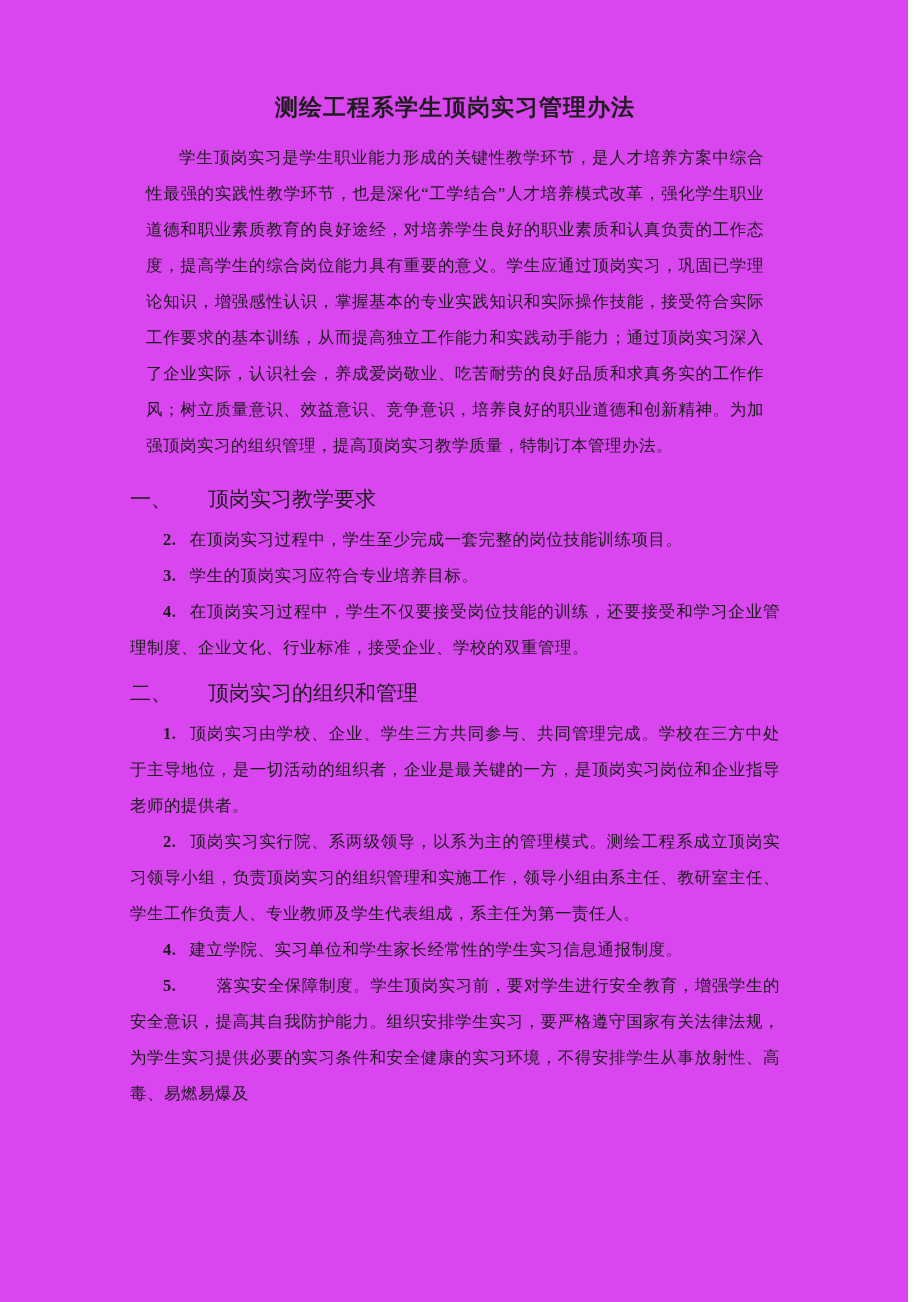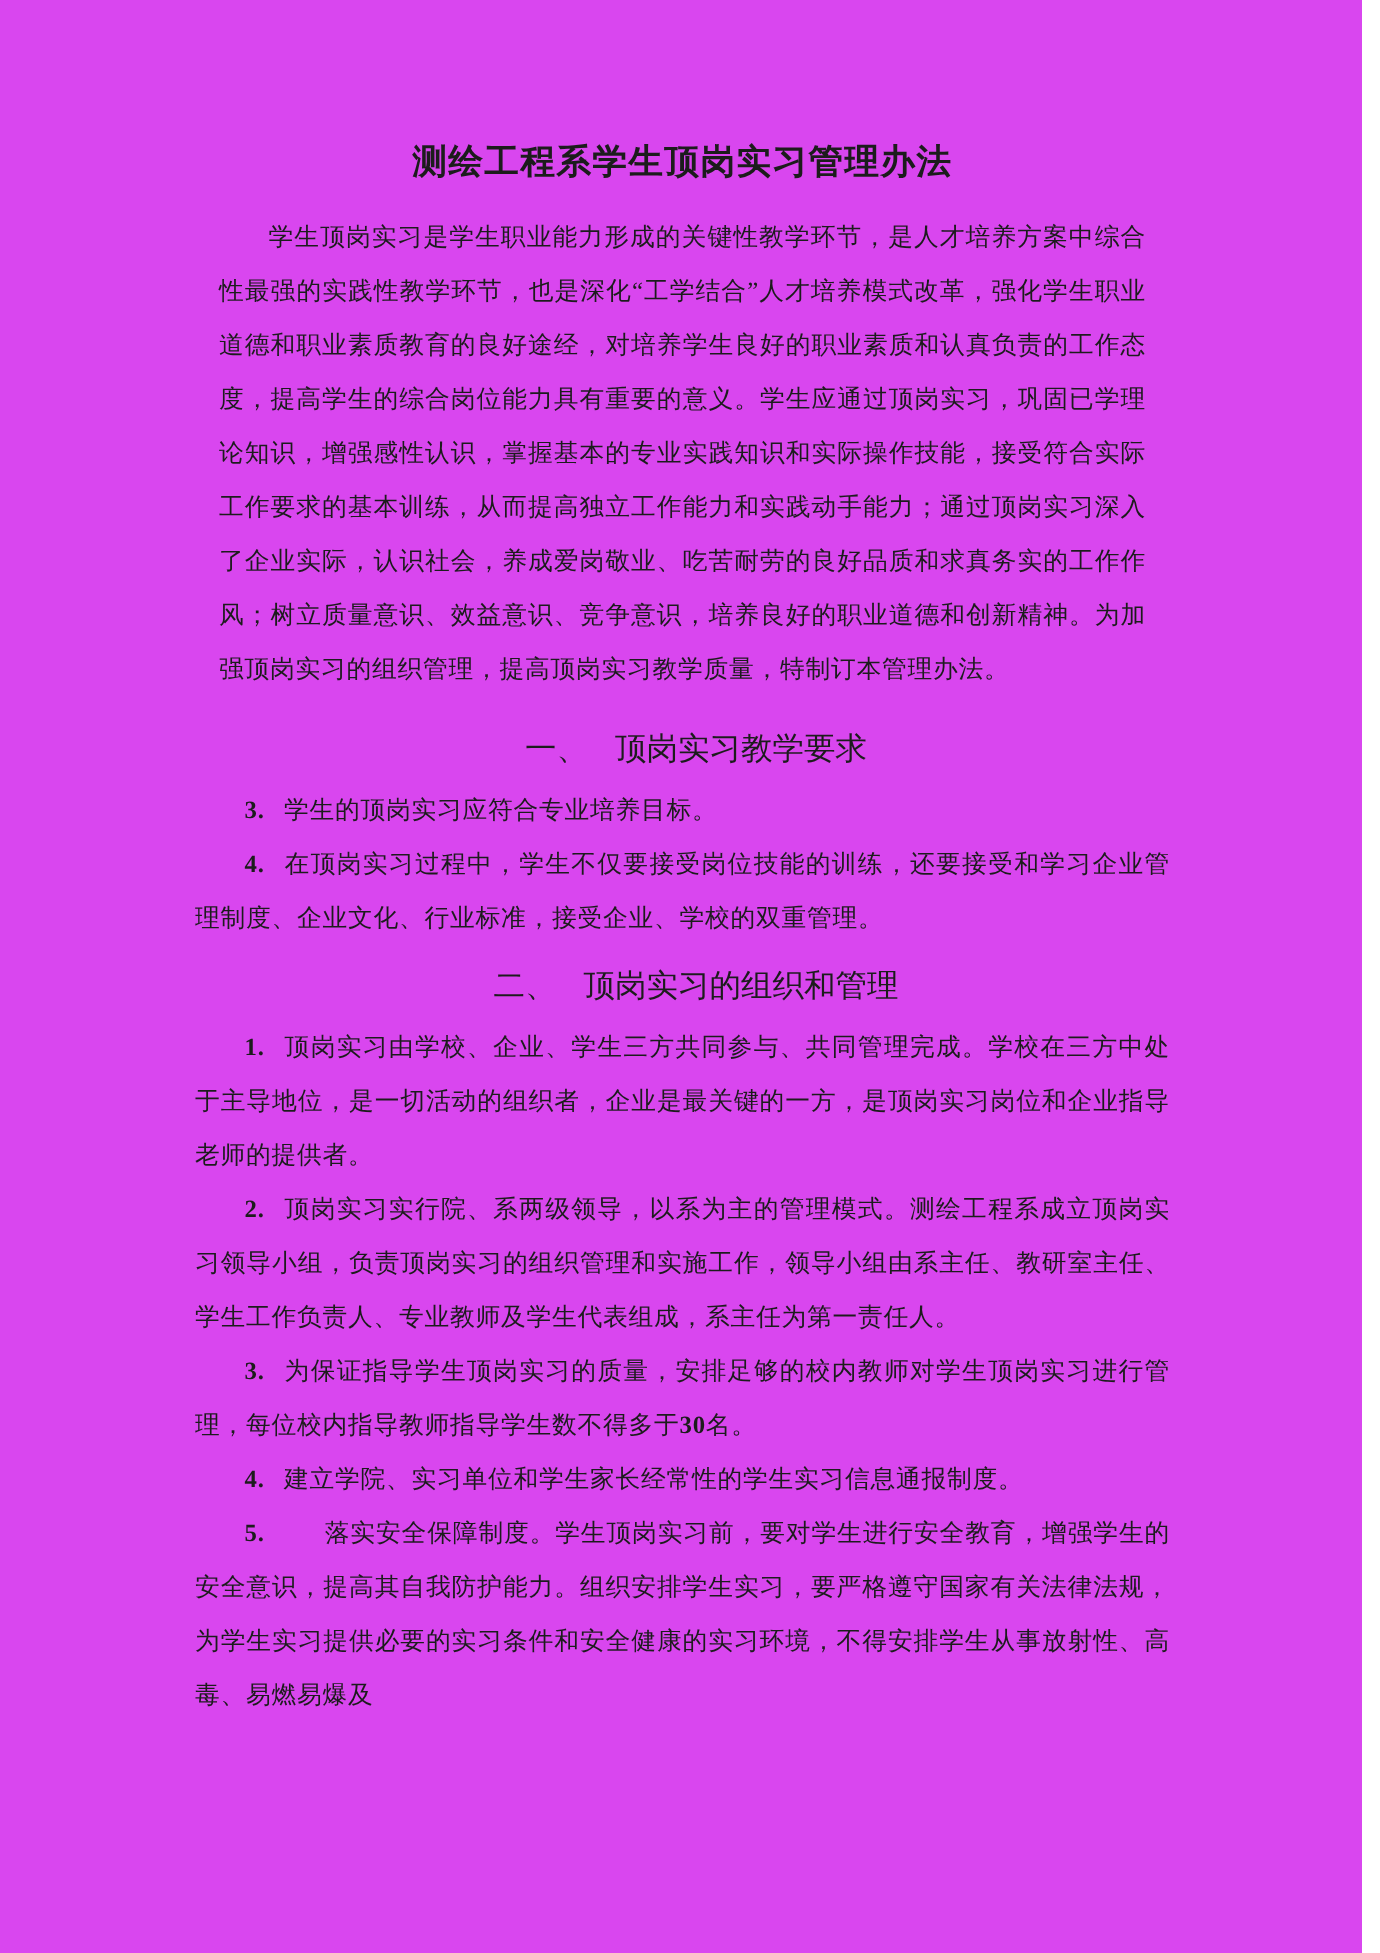--- a/index.html
+++ b/index.html
@@ -32,21 +32,20 @@
     text-align: justify;
     text-indent: 33px;
     margin: 16px;
     letter-spacing: 0.5px;
   }
   .section-heading {
     font-size: 21px;
     font-weight: normal;
     line-height: 38px;
     margin: 8px 0 4px 0;
-    text-align: center;
   }
   .heading-num {
     display: inline-block;
     width: 78px;
   }
   .item {
     font-size: 16.5px;
     line-height: 36px;
     text-align: justify;
     text-indent: 33px;
@@ -67,22 +66,22 @@
 </head>
 <body>
 
 <div class="page">
   <h1 class="doc-title">测绘工程系学生顶岗实习管理办法</h1>
 
   <p class="intro">学生顶岗实习是学生职业能力形成的关键性教学环节，是人才培养方案中综合性最强的实践性教学环节，也是深化“工学结合”人才培养模式改革，强化学生职业道德和职业素质教育的良好途经，对培养学生良好的职业素质和认真负责的工作态度，提高学生的综合岗位能力具有重要的意义。学生应通过顶岗实习，巩固已学理论知识，增强感性认识，掌握基本的专业实践知识和实际操作技能，接受符合实际工作要求的基本训练，从而提高独立工作能力和实践动手能力；通过顶岗实习深入了企业实际，认识社会，养成爱岗敬业、吃苦耐劳的良好品质和求真务实的工作作风；树立质量意识、效益意识、竞争意识，培养良好的职业道德和创新精神。为加强顶岗实习的组织管理，提高顶岗实习教学质量，特制订本管理办法。</p>
 
   <div>
       <div class="section-heading"><span class="heading-num">一、</span><span>顶岗实习教学要求</span></div>
+      <p class="item"><span class="item-num">2.</span><span>在顶岗实习过程中，学生至少完成一套完整的岗位技能训练项目。</span></p>
       <p class="item"><span class="item-num">3.</span><span>学生的顶岗实习应符合专业培养目标。</span></p>
       <p class="item"><span class="item-num">4.</span><span>在顶岗实习过程中，学生不仅要接受岗位技能的训练，还要接受和学习企业管理制度、企业文化、行业标准，接受企业、学校的双重管理。</span></p>
       <div class="section-heading"><span class="heading-num">二、</span><span>顶岗实习的组织和管理</span></div>
       <p class="item"><span class="item-num">1.</span><span>顶岗实习由学校、企业、学生三方共同参与、共同管理完成。学校在三方中处于主导地位，是一切活动的组织者，企业是最关键的一方，是顶岗实习岗位和企业指导老师的提供者。</span></p>
       <p class="item"><span class="item-num">2.</span><span>顶岗实习实行院、系两级领导，以系为主的管理模式。测绘工程系成立顶岗实习领导小组，负责顶岗实习的组织管理和实施工作，领导小组由系主任、教研室主任、学生工作负责人、专业教师及学生代表组成，系主任为第一责任人。</span></p>
-      <p class="item"><span class="item-num">3.</span><span>为保证指导学生顶岗实习的质量，安排足够的校内教师对学生顶岗实习进行管理，每位校内指导教师指导学生数不得多于</span><b>30</b><span>名。</span></p>
       <p class="item"><span class="item-num">4.</span><span>建立学院、实习单位和学生家长经常性的学生实习信息通报制度。</span></p>
       <p class="item"><span class="item-num wide">5.</span><span>落实安全保障制度。学生顶岗实习前，要对学生进行安全教育，增强学生的安全意识，提高其自我防护能力。组织安排学生实习，要严格遵守国家有关法律法规，为学生实习提供必要的实习条件和安全健康的实习环境，不得安排学生从事放射性、高毒、易燃易爆及</span></p>
     </div>
 </div>
 
 </body></html>

